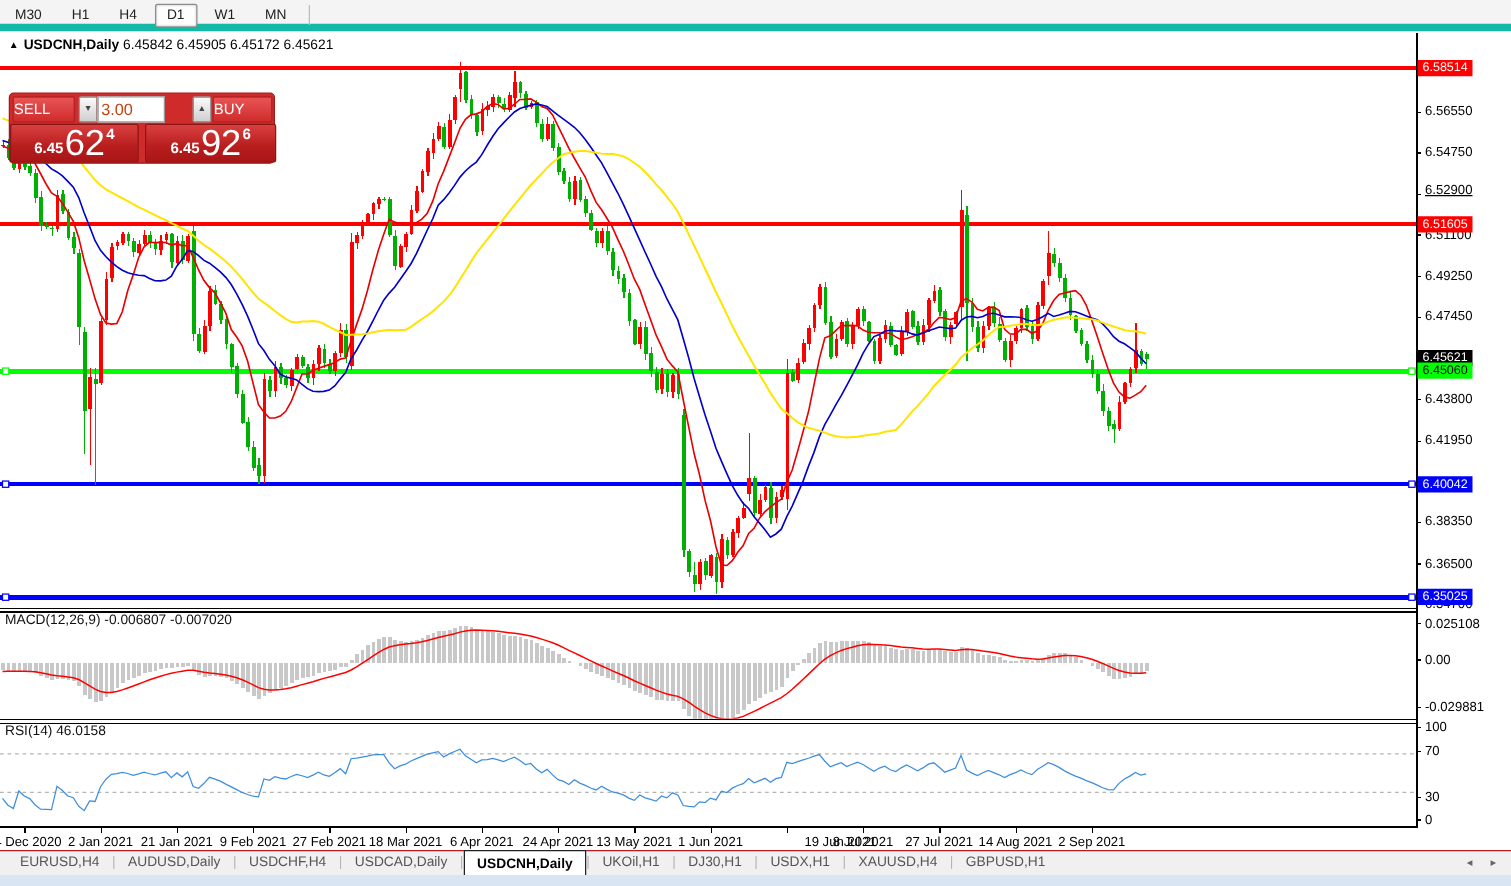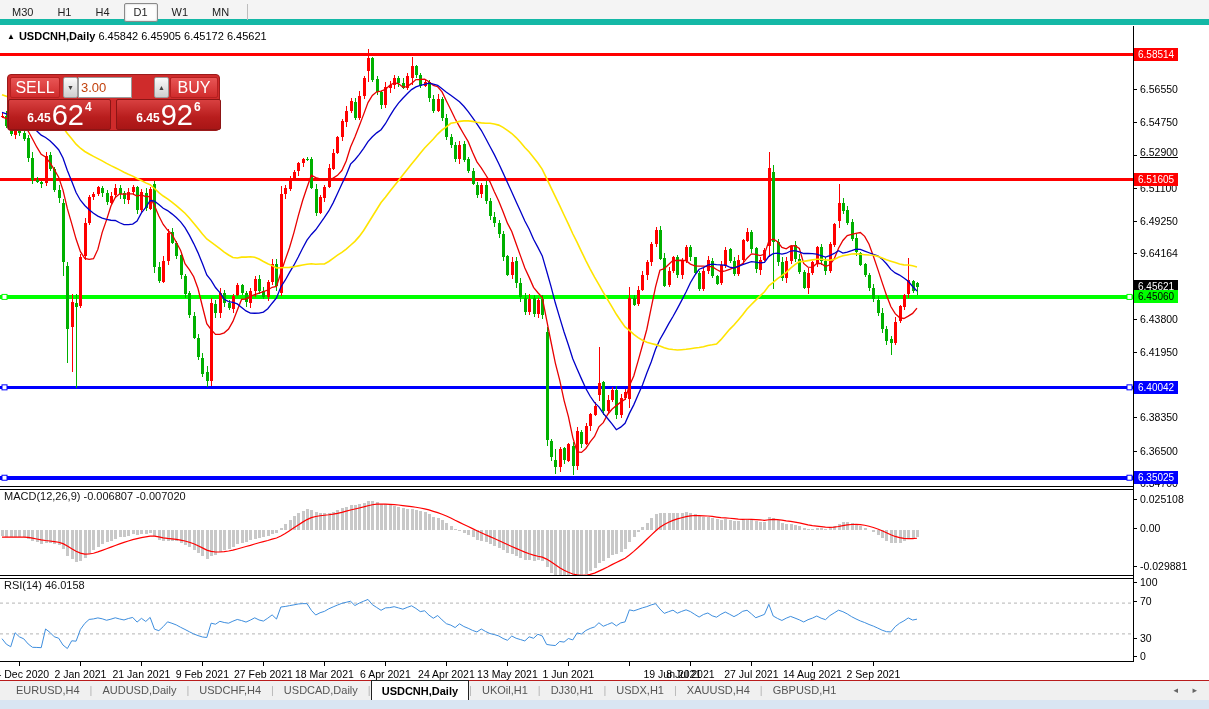--- a/index.html
+++ b/index.html
@@ -20,22 +20,22 @@
   #chart-title .sym{font-weight:700;}
   #chart-title .tri{font-size:8px;margin-right:4px;position:relative;top:-1px;}
   .panel-label{position:absolute;left:4px;font-size:11px;color:#111;white-space:nowrap;}
   .scale-txt{position:absolute;left:1140px;font-size:10.5px;color:#000;white-space:nowrap;}
   .price-tag{position:absolute;left:1134px;height:13px;line-height:13px;padding:0 4px;
     font-size:10px;color:#fff;white-space:nowrap;}
   .date-txt{position:absolute;font-size:10.5px;color:#000;white-space:nowrap;transform:translateX(-50%);}
   
   #trade-panel{position:absolute;left:7px;top:48px;width:213px;height:57px;background:#cf2b2b;
     border:1px solid #9d1b1b;border-radius:4px;}
-  .tp-btn{position:absolute;top:2px;height:21px;line-height:19px;text-align:center;color:#fff;
-    font-size:16px;background:linear-gradient(180deg,#e85555 0%,#d02c2c 100%);
+  .tp-btn{position:absolute;top:2px;height:21px;line-height:19px;text-align:left;color:#fff;
+    font-size:12px;background:linear-gradient(180deg,#e85555 0%,#d02c2c 100%);
     border:1px solid #b52020;border-radius:2px;cursor:pointer;}
   #sell-btn{left:2px;width:50px;}
   #buy-btn{left:162px;width:48px;}
   .spin{position:absolute;top:2px;width:15px;height:21px;background:linear-gradient(180deg,#fbfbfb,#cfcfcf);
     border:1px solid #9a9a9a;border-radius:2px;font-size:7px;color:#444;text-align:center;line-height:20px;cursor:pointer;}
   #vol-down{left:55px;}
   #vol-up{left:146px;}
   #vol-input{position:absolute;left:70px;top:2px;width:54px;height:21px;border:1px solid #9a9a9a;
     background:#fff;font-size:13px;font-family:"Liberation Sans",sans-serif;text-align:left;color:#c2410c;}
   .tp-price{position:absolute;top:24px;height:31px;border:1px solid #8c1515;border-radius:2px;
@@ -784,21 +784,21 @@
       <span>6.45905</span>
       <span>6.45172</span>
       <span>6.45621</span>
     </div>
     <div id="labels-layer">
         <div class="scale-txt" style="top: 83.4009px;">6.56550</div>
         <div class="scale-txt" style="top: 115.833px;">6.54750</div>
         <div class="scale-txt" style="top: 146px; text-decoration: underline;">6.52900</div>
         <div class="scale-txt" style="top: 181.599px;">6.51100</div>
         <div class="scale-txt" style="top: 214.932px;">6.49250</div>
-        <div class="scale-txt" style="top: 247.365px;">9.64164</div>
+        <div class="scale-txt" style="top: 247.365px;">6.47450</div>
         <div class="scale-txt" style="top: 313.131px;">6.43800</div>
         <div class="scale-txt" style="top: 346.464px;">6.41950</div>
         <div class="scale-txt" style="top: 411.329px;">6.38350</div>
         <div class="scale-txt" style="top: 444.662px;">6.36500</div>
         <div class="scale-txt" style="top: 477.095px;">6.34700</div>
         <div class="price-tag" style="top: 280.32px; background: rgb(0, 0, 0);">6.45621</div>
         <div class="price-tag" style="top: 48.0135px; background: rgb(255, 0, 0);">6.58514</div>
         <div class="price-tag" style="top: 172.5px; background: rgb(255, 0, 0);">6.51605</div>
         <div class="price-tag" style="top: 290.428px; background: rgb(0, 255, 0); color: rgb(0, 0, 0);">6.45060</div>
         <div class="price-tag" style="top: 380.842px; background: rgb(0, 0, 255);">6.40042</div>

